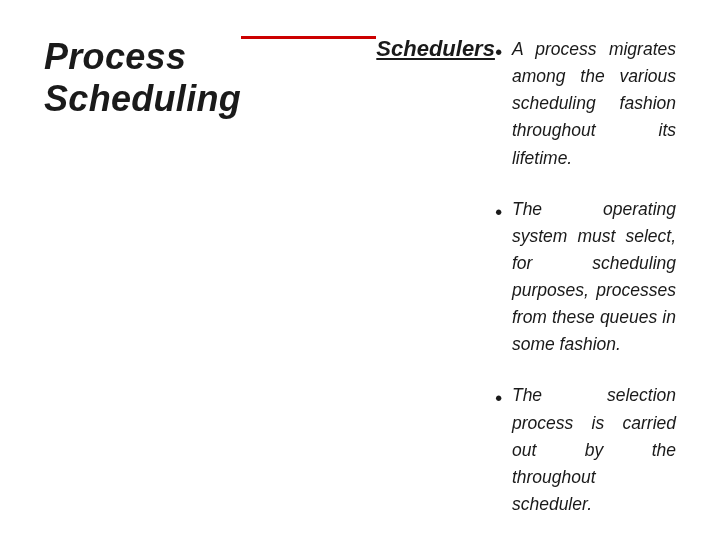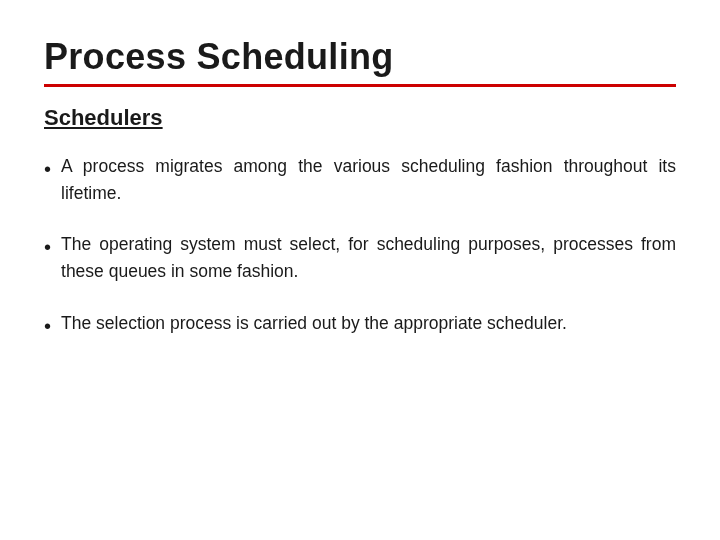--- a/index.html
+++ b/index.html
@@ -15,21 +15,22 @@
       font-family: Arial, Helvetica, sans-serif;
       overflow: hidden;
     }
 
     .slide-container {
       width: 720px;
       height: 540px;
       background: #ffffff;
       padding: 36px 44px 36px 44px;
       display: flex;
-      flex-direction: column;
+      flex-direction: row;
+      font-style: italic;
     }
 
     .slide-title {
       font-size: 36px;
       font-weight: bold;
       color: #1a1a1a;
       margin-bottom: 6px;
       letter-spacing: 0.3px;
     }
 
@@ -96,17 +97,17 @@
       <span class="bullet-text">A process migrates among the various scheduling fashion throughout its lifetime.</span>
     </li>
 
     <li class="bullet-item">
       <span class="bullet-dot">•</span>
       <span class="bullet-text">The operating system must select, for scheduling purposes, processes from these queues in some fashion.</span>
     </li>
 
     <li class="bullet-item">
       <span class="bullet-dot">•</span>
-      <span class="bullet-text">The selection process is carried out by the appropriate scheduler.</span>
+      <span class="bullet-text">The selection process is carried out by the throughout scheduler.</span>
     </li>
 
   </ul>
 </div>
 
 </body></html>

